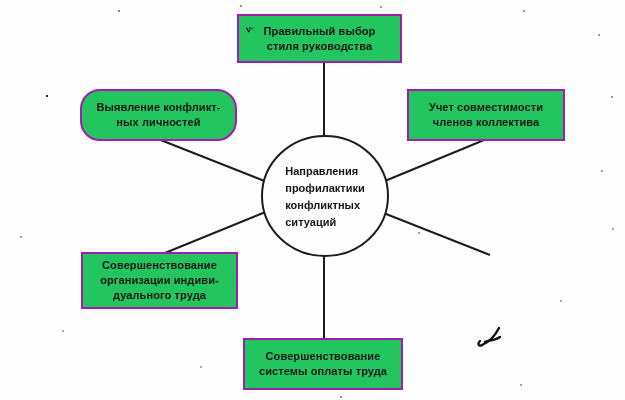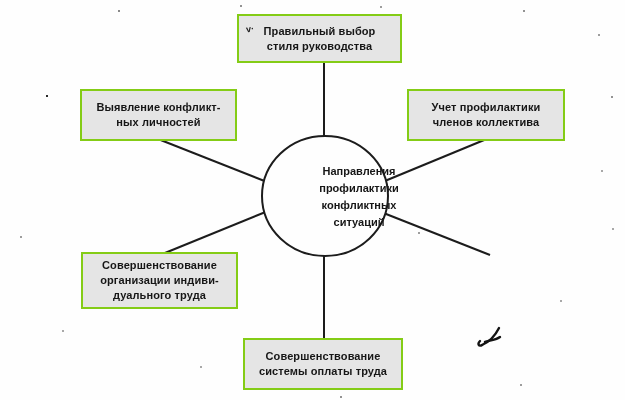--- a/index.html
+++ b/index.html
@@ -16,53 +16,52 @@
     font-family: "Liberation Sans", "DejaVu Sans", sans-serif;
   }
   .lines-layer {
     position: absolute;
     left: 0; top: 0;
     width: 625px; height: 400px;
   }
   .node-box {
     position: absolute;
     box-sizing: border-box;
-    border: 2px solid #84cc16;
-    background: #e5e5e5;
+    border: 2px solid #a21caf;
+    background: #22c55e;
     display: flex;
     align-items: center;
     justify-content: center;
     text-align: center;
     font-size: 11px;
     font-weight: bold;
     line-height: 15px;
     color: #161616;
     white-space: pre-line;
     letter-spacing: 0.1px;
   }
   .node-top         { left: 237px; top: 14px;  width: 165px; height: 49px; }
-  .node-upper-left  { left: 80px;  top: 89px;  width: 157px; height: 52px; }
+  .node-upper-left  { left: 80px;  top: 89px;  width: 157px; height: 52px; border-radius: 20px; }
   .node-upper-right { left: 407px; top: 89px;  width: 158px; height: 52px; }
   .node-lower-left  { left: 81px;  top: 252px; width: 157px; height: 57px; }
   .node-lower-right { left: 406px; top: 252px; width: 157px; height: 57px; }
   .node-bottom      { left: 243px; top: 338px; width: 160px; height: 52px; }
   .center-label {
     position: absolute;
     left: 262px; top: 162px;
     width: 126px; height: 70px;
     display: flex;
     align-items: center;
     justify-content: center;
-    text-align: center;
+    text-align: left;
     font-size: 11px;
     font-weight: bold;
     line-height: 17px;
     color: #161616;
     white-space: pre-line;
-    padding-left: 34px;
   }
   .stray-mark {
     position: absolute;
     left: 246px; top: 24px;
     font-size: 9px;
     font-weight: bold;
     color: #222;
     transform: rotate(-8deg);
   }
   .scan-noise {
@@ -116,21 +115,21 @@
 профилактики
 конфликтных
 ситуаций</div>
 
   <div class="node-box node-top">Правильный выбор
 стиля руководства</div>
 
   <div class="node-box node-upper-left">Выявление конфликт-
 ных личностей</div>
 
-  <div class="node-box node-upper-right">Учет профилактики
+  <div class="node-box node-upper-right">Учет совместимости
 членов коллектива</div>
 
   <div class="node-box node-lower-left">Совершенствование
 организации индиви-
 дуального труда</div>
 
 
   <div class="node-box node-bottom">Совершенствование
 системы оплаты труда</div>
 

